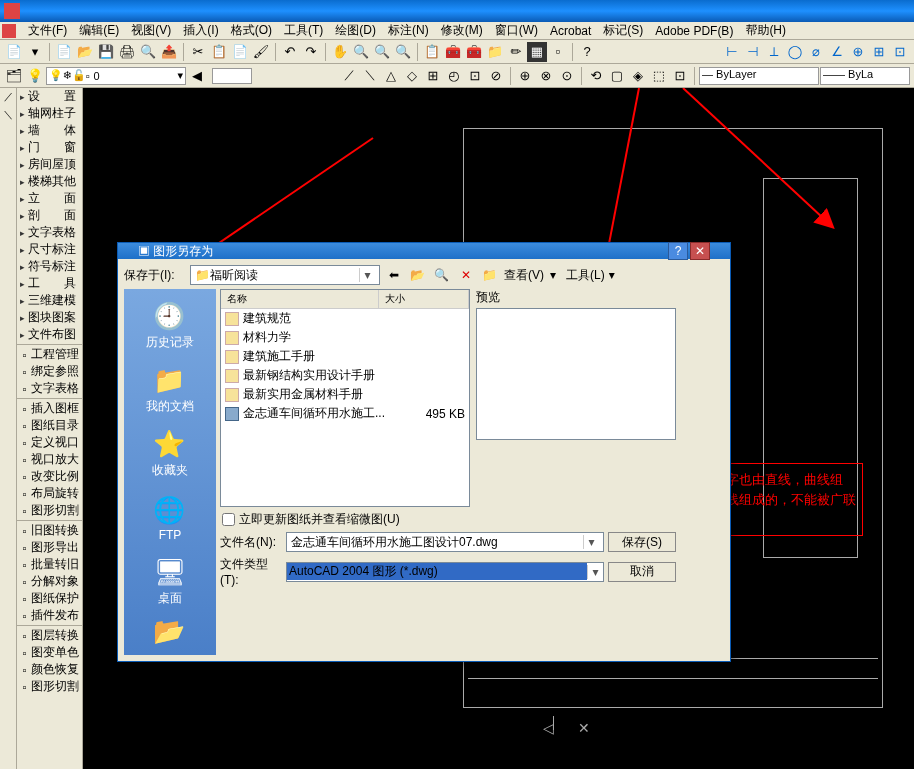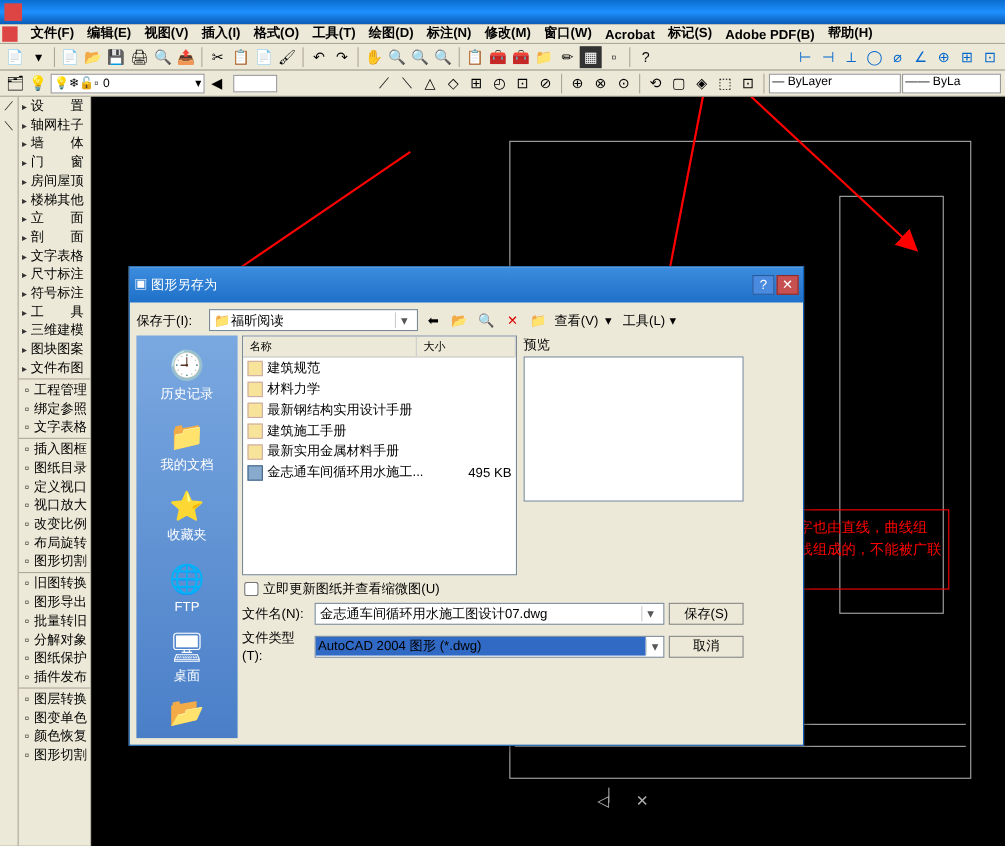--- a/index.html
+++ b/index.html
@@ -5,21 +5,21 @@
 * { margin: 0; padding: 0; box-sizing: border-box; font-family: "Microsoft YaHei", SimSun, Arial, sans-serif; }
 body { width: 914px; height: 769px; overflow: hidden; background: #000; position: relative; }
 
 
 .title-bar { background: linear-gradient(#0a6cce, #1e90ff, #0a5bb5); color: #fff; height: 22px; display: flex; align-items: center; padding: 0 4px; font-size: 12px; }
 .title-bar .app-icon { width: 16px; height: 16px; background: #d44; margin-right: 4px; }
 
 
 .menu-bar { background: #ece9d8; height: 18px; display: flex; align-items: center; font-size: 12px; padding: 0 2px; border-bottom: 1px solid #aca899; }
 .menu-bar .app-icon { width: 14px; height: 14px; background: #d44; margin-right: 6px; }
-.menu-item { padding: 1px 6px; cursor: default; font-weight: bold; }
+.menu-item { padding: 1px 6px; cursor: default; }
 
 
 .toolbar-row { background: #ece9d8; height: 24px; display: flex; align-items: center; padding: 1px 4px; border-bottom: 1px solid #aca899; gap: 1px; }
 .tool-btn { width: 20px; height: 20px; display: inline-flex; align-items: center; justify-content: center; font-size: 13px; cursor: pointer; border: 1px solid transparent; }
 .sep { width: 1px; height: 18px; background: #aca899; margin: 0 3px; }
 .layer-box { width: 140px; height: 18px; background: #fff; border: 1px solid #999; display: flex; align-items: center; font-size: 11px; padding: 0 2px; }
 .layer-color { width: 40px; height: 16px; background: #fff; border: 1px solid #999; margin-left: 4px; }
 .line-sel { width: 120px; height: 18px; background: #fff; border: 1px solid #999; font-size: 11px; padding: 0 2px; }
 
 
@@ -38,21 +38,21 @@
 
 .draw-bg { position: absolute; inset: 0; }
 .d-line { position: absolute; background: #aaa; }
 .d-frame { position: absolute; border: 1px solid #aaa; }
 
 
 .anno-box { position: absolute; border: 1px solid #f00; color: #f00; font-size: 13px; padding: 6px; line-height: 1.5; }
 
 
 .dialog { position: absolute; background: #ece9d8; border: 1px solid #0a5bb5; box-shadow: 2px 2px 8px rgba(0,0,0,.5); }
-.dlg-title { background: linear-gradient(#3c8cde, #1e70c8); color: #fff; height: 32px; display: flex; align-items: center; padding: 0 4px; font-size: 12px; justify-content: space-between; }
+.dlg-title { background: linear-gradient(#3c8cde, #1e70c8); color: #fff; height: 16px; display: flex; align-items: center; padding: 0 20px; font-size: 12px; justify-content: space-between; }
 .dlg-title .r { display: flex; gap: 2px; }
 .dlg-title .btn { width: 20px; height: 18px; background: #c75050; color: #fff; display: flex; align-items:center; justify-content:center; border: 1px solid #8a2a2a; font-size: 12px; cursor: pointer; }
 .dlg-title .help { background: #4a8be0; border-color: #2a5a9a; }
 .dlg-body { display: flex; padding: 6px; gap: 6px; }
 .dlg-side { width: 92px; background: linear-gradient(#7aa8e0, #4a7fc8); display: flex; flex-direction: column; align-items: center; padding: 6px 0; gap: 2px; }
 .side-ic { width: 80px; height: 62px; display: flex; flex-direction: column; align-items: center; justify-content: center; color: #fff; font-size: 12px; cursor: pointer; }
 .side-ic .gicon { font-size: 26px; margin-bottom: 2px; }
 .dlg-main { flex: 1; display: flex; flex-direction: column; gap: 4px; font-size: 12px; }
 .row { display: flex; align-items: center; gap: 4px; }
 .combo { background: #fff; border: 1px solid #7a8a99; height: 20px; padding: 0 4px; display: flex; align-items: center; }
@@ -440,26 +440,26 @@
                         <span style="flex:1">建筑规范</span>
                         <span style="width:80px;text-align:right"></span>
                       </div>
                       <div class="fl-row">
                         <span class="fi"></span>
                         <span style="flex:1">材料力学</span>
                         <span style="width:80px;text-align:right"></span>
                       </div>
                       <div class="fl-row">
                         <span class="fi"></span>
-                        <span style="flex:1">最新钢结构实用设计手册</span>
+                        <span style="flex:1">建筑施工手册</span>
                         <span style="width:80px;text-align:right"></span>
                       </div>
                       <div class="fl-row">
                         <span class="fi"></span>
-                        <span style="flex:1">建筑施工手册</span>
+                        <span style="flex:1">最新钢结构实用设计手册</span>
                         <span style="width:80px;text-align:right"></span>
                       </div>
                       <div class="fl-row">
                         <span class="fi"></span>
                         <span style="flex:1">最新实用金属材料手册</span>
                         <span style="width:80px;text-align:right"></span>
                       </div>
                       <div class="fl-row">
                         <span class="fd"></span>
                         <span style="flex:1">金志通车间循环用水施工...</span>

